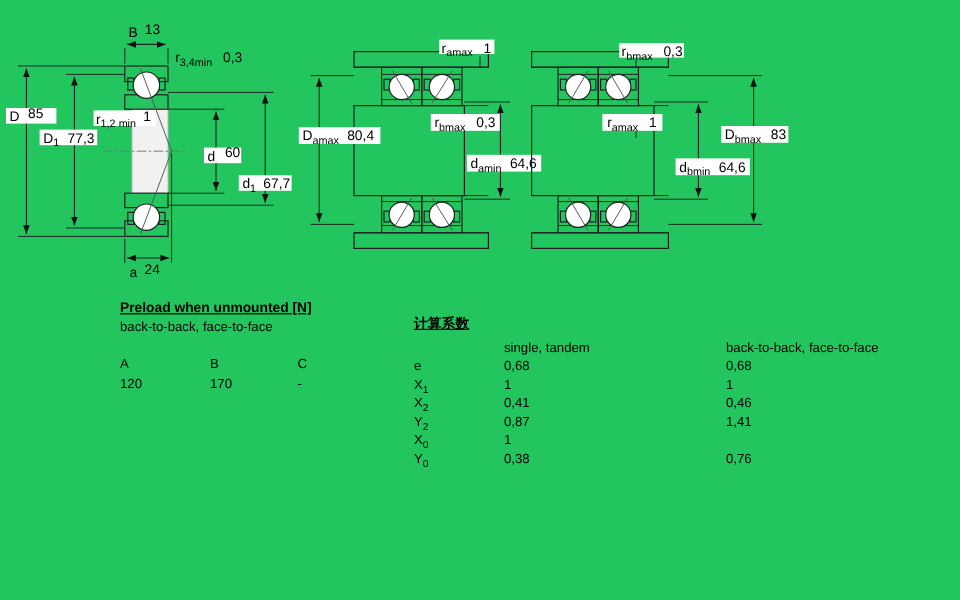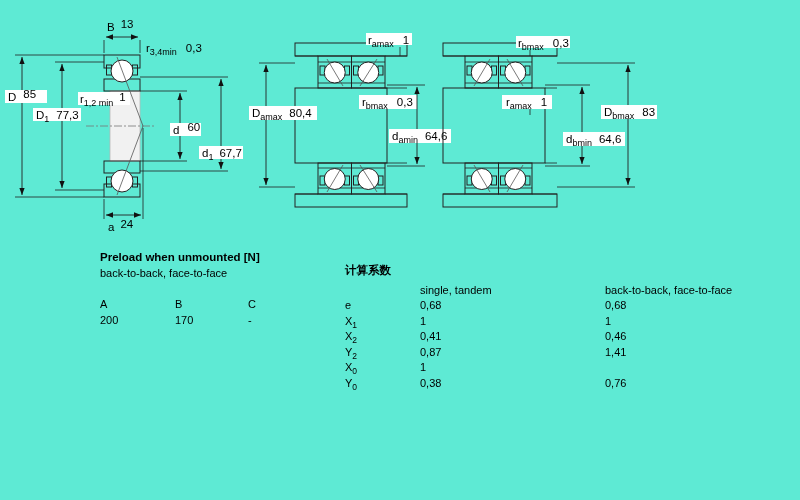--- a/index.html
+++ b/index.html
@@ -1,25 +1,25 @@
 <!DOCTYPE html>
 <html><head>
 <meta charset="utf-8">
 <style>
   html,body{margin:0;padding:0;background:#fff;}
-  .screen{position:relative;width:800px;height:500px;background:#5eead4;overflow:hidden;
+  .screen{position:relative;width:800px;height:500px;background:#22c55e;overflow:hidden;
           font-family:"Liberation Sans",sans-serif;color:#000;}
   svg text{font:11.5px "Liberation Sans",sans-serif;fill:#000;}
   svg .sub{font-size:9px;}
   .ol{stroke:#222;fill:none;stroke-width:1;}
   .ext{stroke:#222;stroke-width:0.8;fill:none;}
   .dim{stroke:#222;stroke-width:0.9;marker-start:url(#arr);marker-end:url(#arr);}
   .lbl-bg{fill:#fff;}
   .tblock{position:absolute;font-size:11px;line-height:15.5px;}
-  .tblock .title{font-weight:bold;font-size:11.5px;}
+  .tblock .title{font-weight:bold;font-size:11.5px;text-decoration:underline;}
   .prehead span,.preval span{display:inline-block;}
   .col-a{width:75px;} .col-b{width:73px;} .col-c{width:40px;}
   .frow{display:flex;}
   .fc0{width:75px;} .fc1{width:185px;} .fc2{width:190px;}
   sub{font-size:8.5px;vertical-align:sub;line-height:0;}
   .gap{height:16px;}
 </style>
 </head>
 <body>
 
@@ -225,21 +225,21 @@
   </svg>
 
   <div class="tblock" style="left:100px;top:250px;width:230px;">
     <div class="title">Preload when unmounted [N]</div>
     <div>back-to-back, face-to-face</div>
     <div class="gap"></div>
     <div class="prehead">
       <span class="col-a">A</span><span class="col-b">B</span><span class="col-c">C</span>
     </div>
     <div class="preval">
-      <span class="col-a">200</span><span class="col-b">170</span><span class="col-c">-</span>
+      <span class="col-a">120</span><span class="col-b">170</span><span class="col-c">-</span>
     </div>
   </div>
 
   <div class="tblock" style="left:345px;top:263px;width:450px;">
     <div class="title" style="margin-bottom:4px;">计算系数</div>
     <div class="frow">
       <span class="fc0"></span>
       <span class="fc1">single, tandem</span>
       <span class="fc2">back-to-back, face-to-face</span>
     </div>

